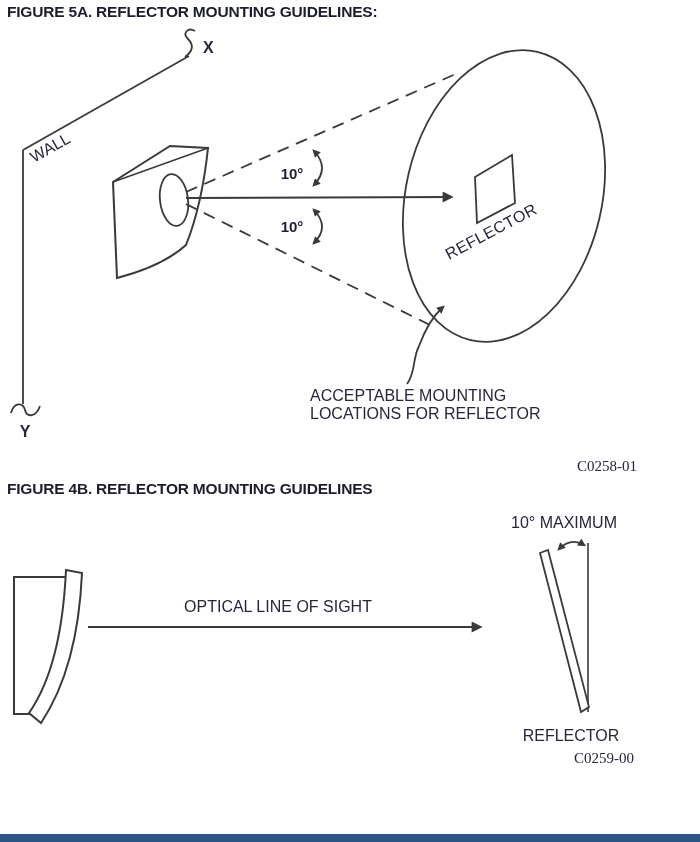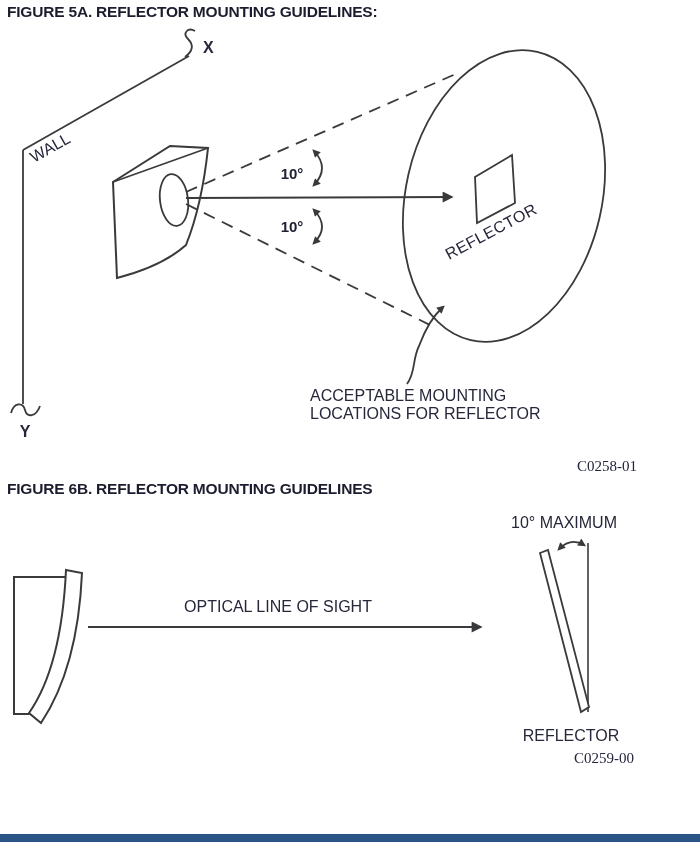--- a/index.html
+++ b/index.html
@@ -34,21 +34,21 @@
     background:#2b5586;
   }
 </style>
 </head>
 <body>
 
 <div class="page">
 
   <div class="fig-title" id="title-5a">FIGURE 5A. REFLECTOR MOUNTING GUIDELINES:</div>
 
-  <div class="fig-title" id="title-5b">FIGURE 6B. REFLECTOR MOUNTING GUIDELINES</div>
+  <div class="fig-title" id="title-5b">FIGURE 4B. REFLECTOR MOUNTING GUIDELINES</div>
 
   <svg class="diagram" width="700" height="842" viewBox="0 0 700 842">
     <defs>
       <marker id="ah" viewBox="0 0 10 10" refX="8.5" refY="5" markerUnits="userSpaceOnUse" markerWidth="14" markerHeight="11" orient="auto-start-reverse">
         <path d="M0 0 L10 5 L0 10 Z" fill="#3a3a3c"></path>
       </marker>
       <marker id="ah-s" viewBox="0 0 10 10" refX="7" refY="5" markerUnits="userSpaceOnUse" markerWidth="9" markerHeight="8" orient="auto-start-reverse">
         <path d="M0 0 L10 5 L0 10 Z" fill="#3a3a3c"></path>
       </marker>
     </defs>

